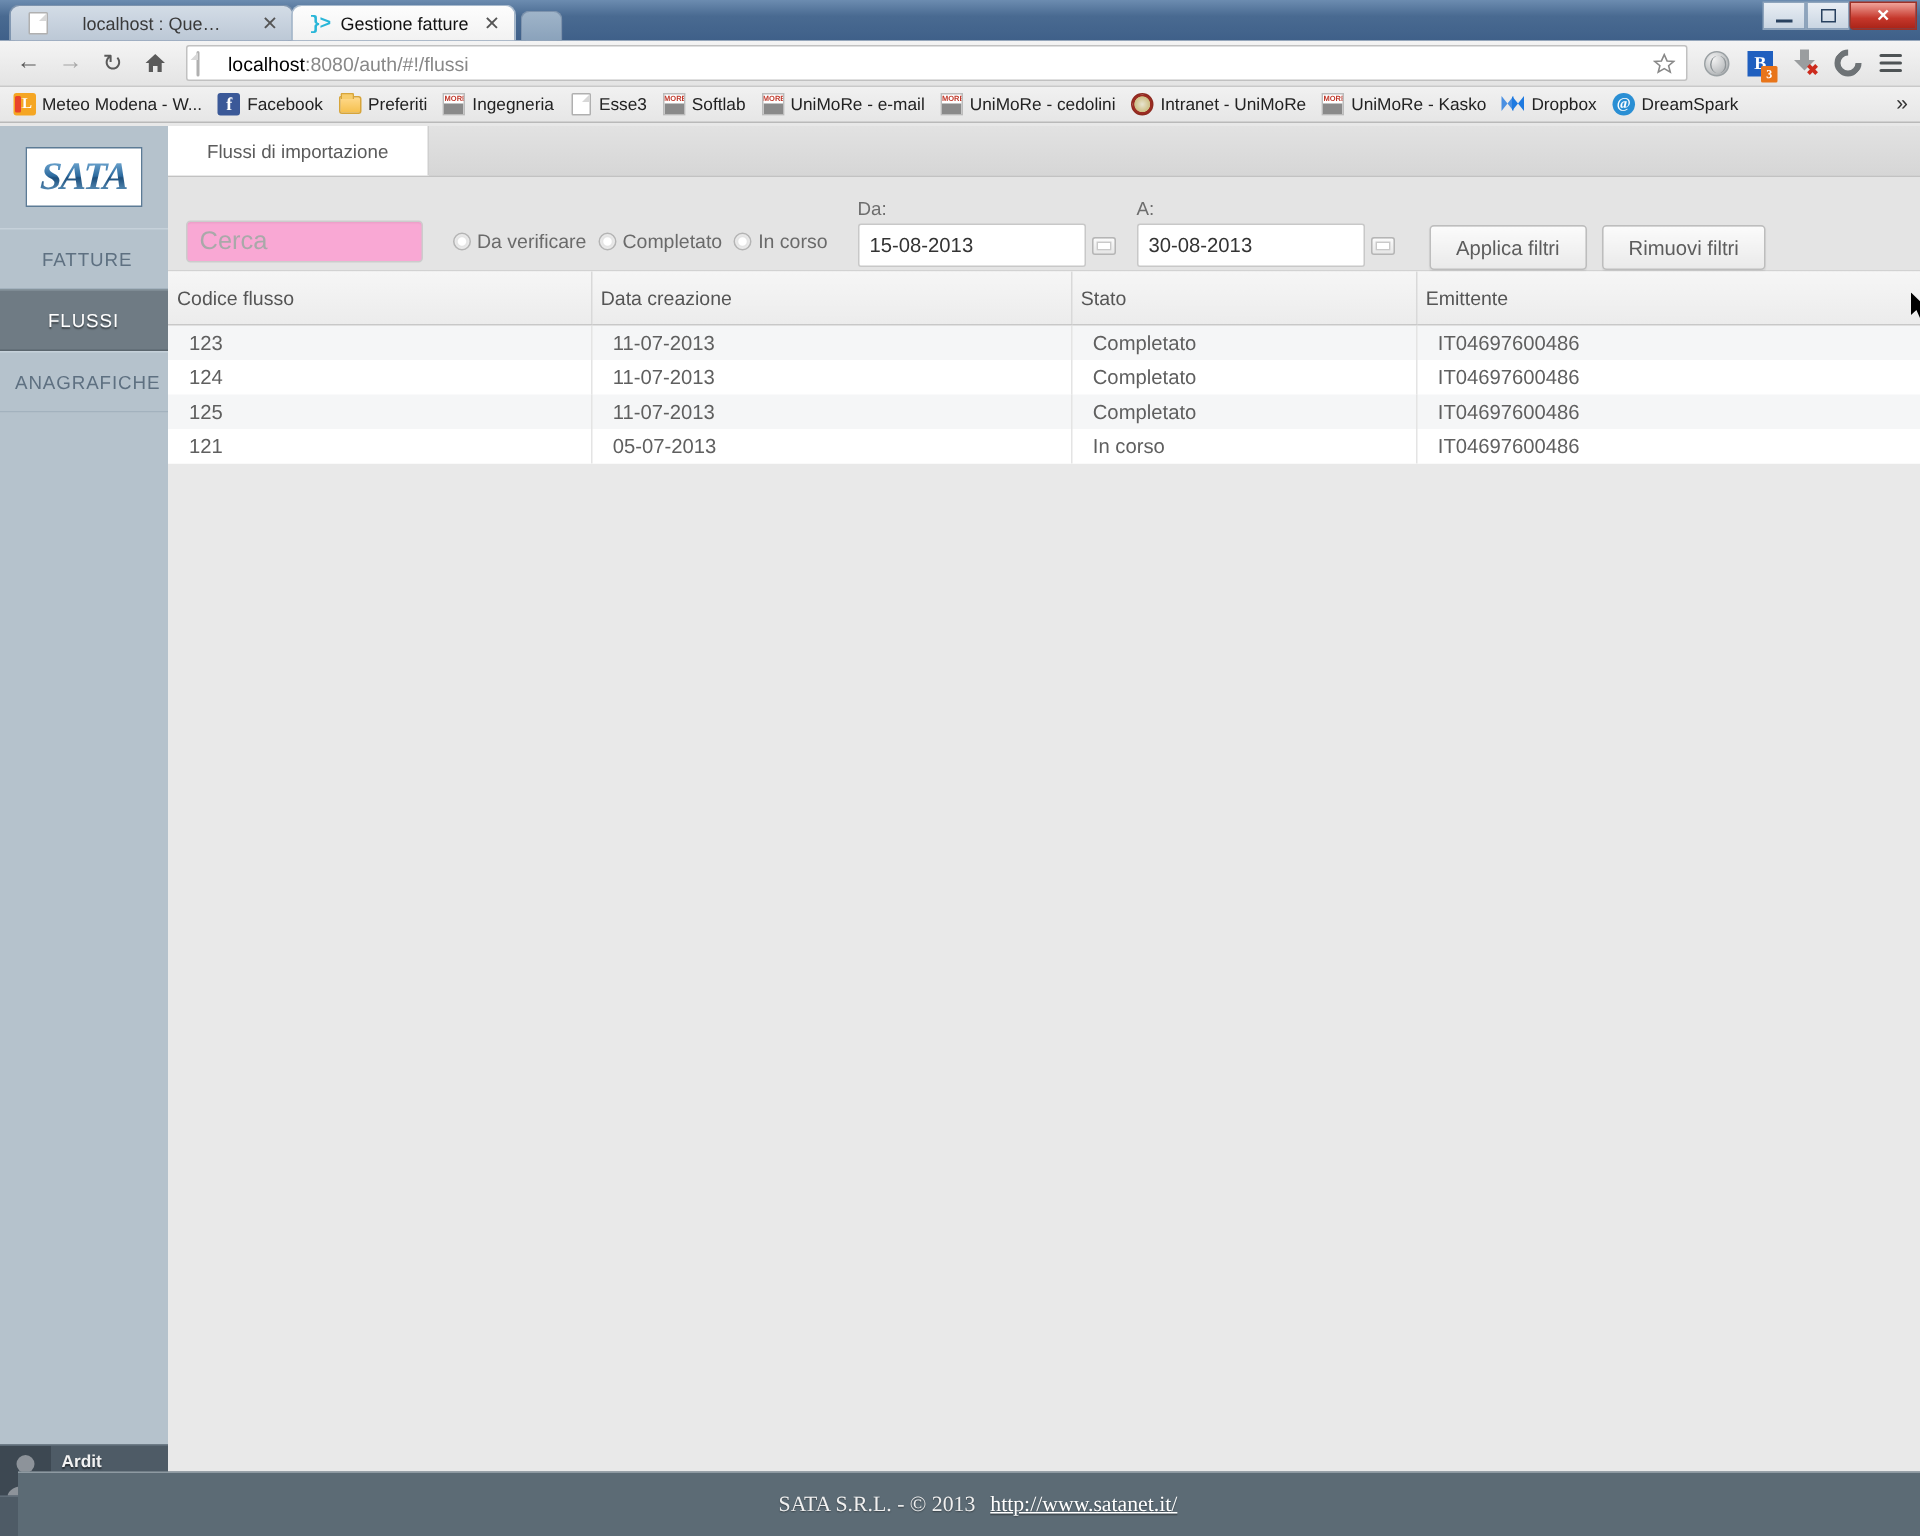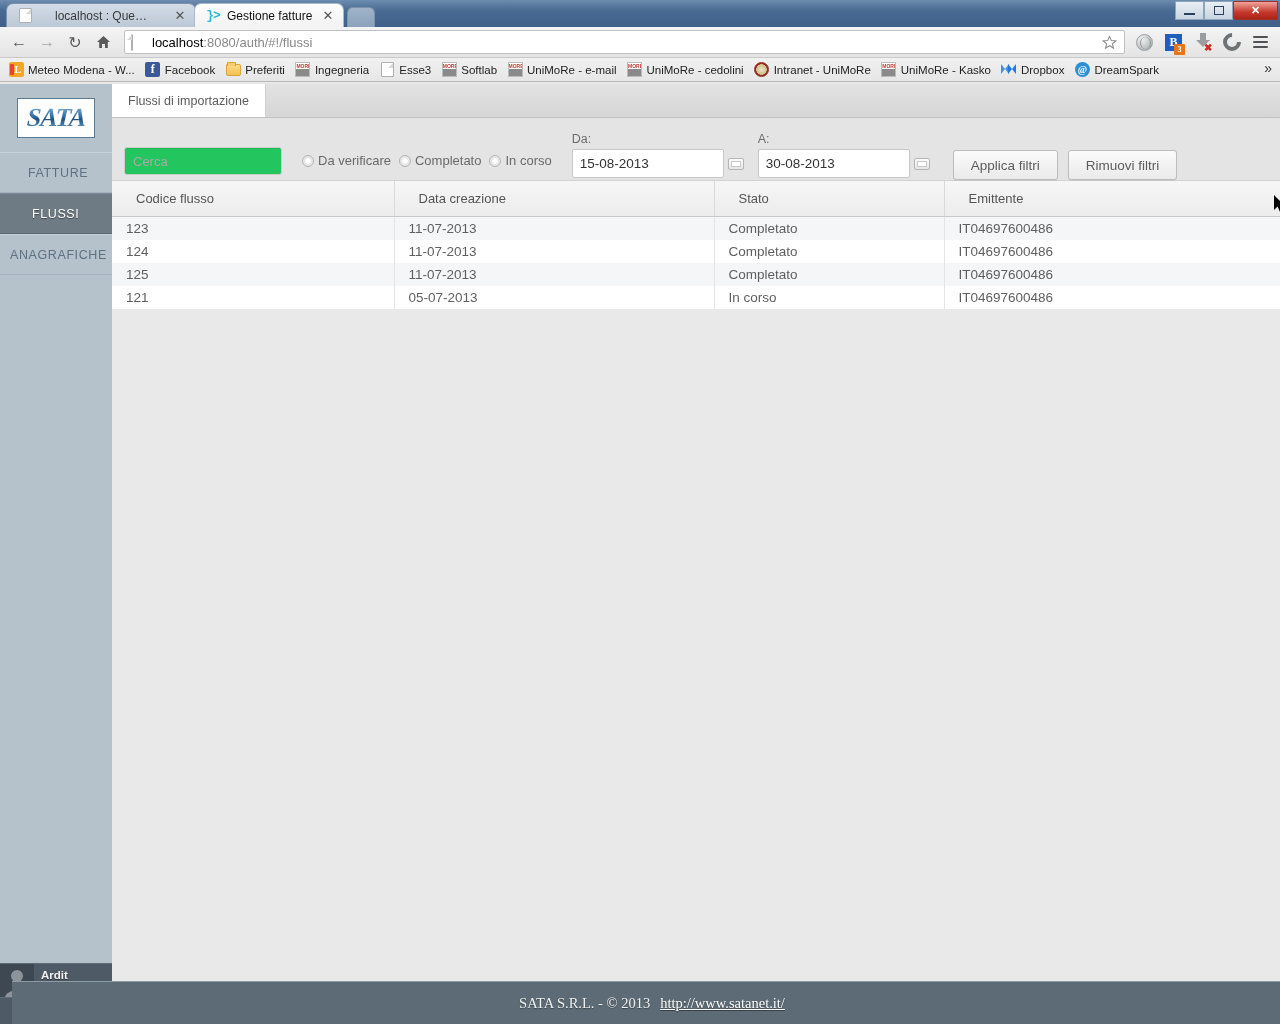--- a/index.html
+++ b/index.html
@@ -457,43 +457,43 @@
   }
   .tabbar {
     height: 34px;
     background: linear-gradient(to bottom, #e2e2e2 0%, #d6d6d6 100%);
     border-bottom: 1px solid #c2c2c2;
     display: flex;
     align-items: stretch;
   }
   .page-tab {
     background: #fff;
-    padding: 0 16px;
+    padding: 0 26px;
     display: flex; align-items: center;
     font-size: 12.5px;
     color: #5b5b5b;
     border-right: 1px solid #cfcfcf;
     cursor: pointer;
   }
   .filterbar {
     height: 63px;
     background: #e4e4e4;
     border-bottom: 1px solid #d2d2d2;
     display: flex;
     align-items: flex-start;
     padding: 14px 0 0 12px;
     position: relative;
   }
   .search-input {
     width: 158px; height: 28px;
     border: 1px solid #cccccc;
-    background: #22c55e;
+    background: #f9a8d4;
     border-radius: 3px;
     padding: 0 8px;
-    font-size: 13px;
+    font-size: 17px;
     color: #555;
     outline: none;
     box-shadow: inset 0 1px 1px rgba(0,0,0,.05);
     font-family: "Liberation Sans", sans-serif;
     margin-top: 15px;
   }
   .search-input::placeholder { color: #a9a9a9; }
   .radiogroup {
     display: flex;
     align-items: center;
@@ -578,21 +578,21 @@
     table-layout: fixed;
   }
   table.grid thead th {
     background: linear-gradient(to bottom,#f6f6f6 0%,#ececec 100%);
     border-bottom: 1px solid #c8c8c8;
     border-right: 1px solid #d9d9d9;
     text-align: left;
     font-size: 13px;
     font-weight: normal;
     color: #555;
-    padding: 10px 0 10px 24px;
+    padding: 10px 0 10px 6px;
     height: 34px;
   }
   table.grid tbody td {
     font-size: 13.5px;
     color: #5f5f5f;
     padding: 3px 0 3px 14px;
     height: 23px;
     border-right: 1px solid #e4e4e4;
   }
   table.grid tbody tr.odd td { background: #ffffff; }

